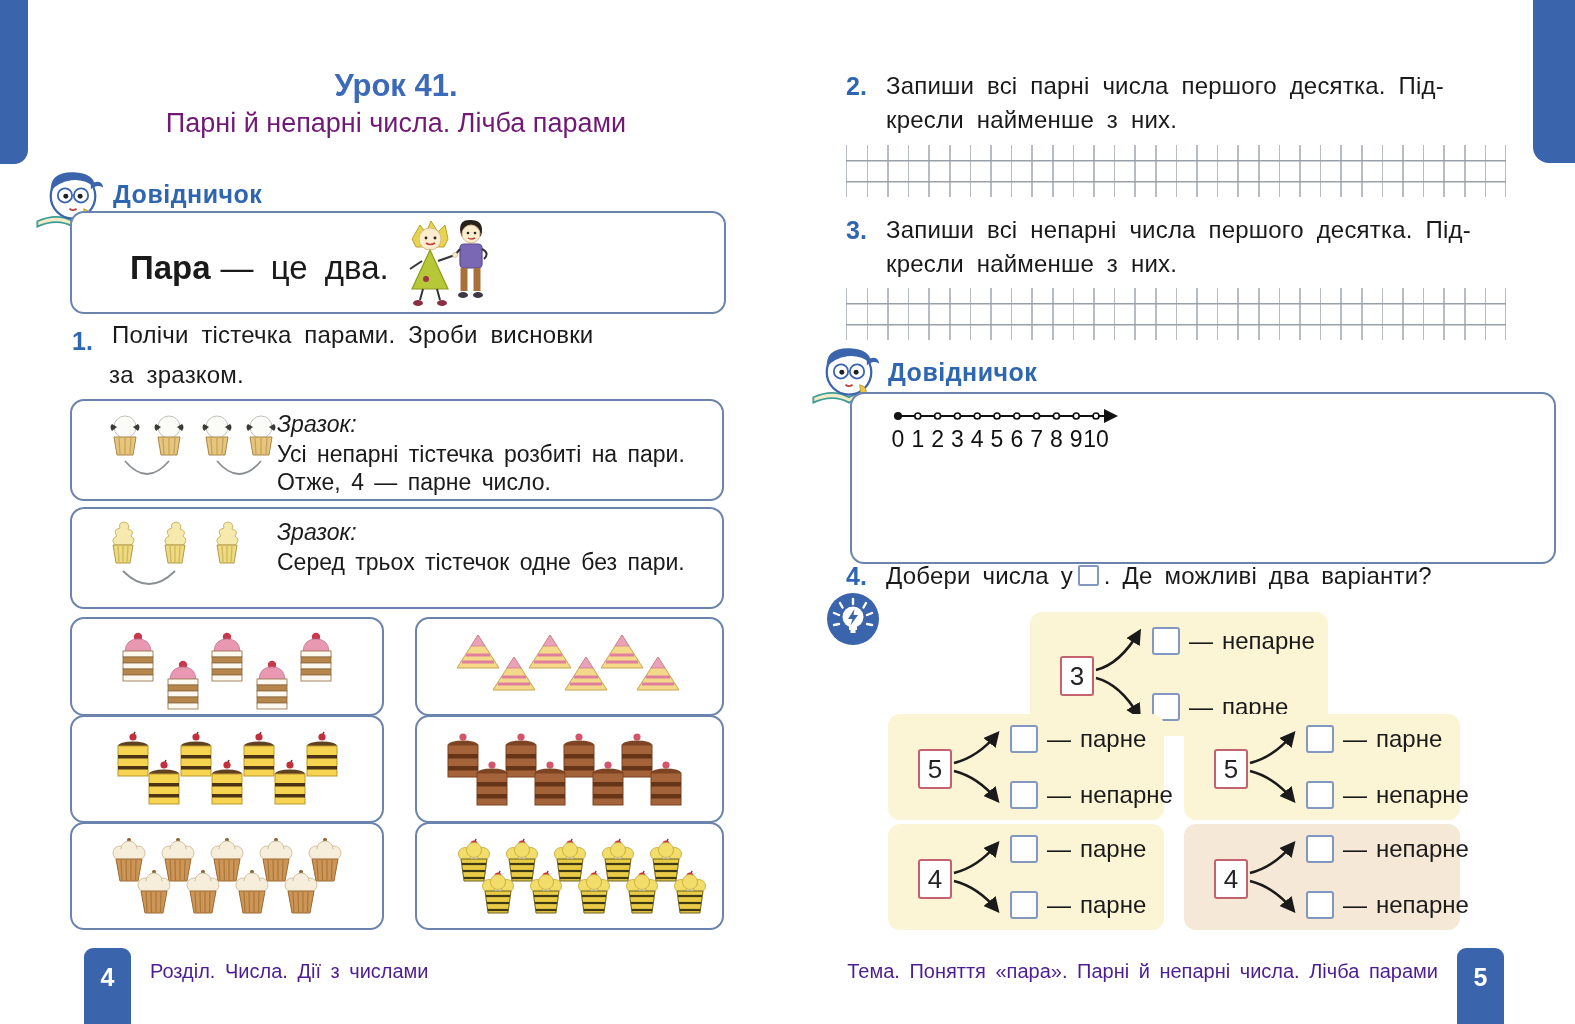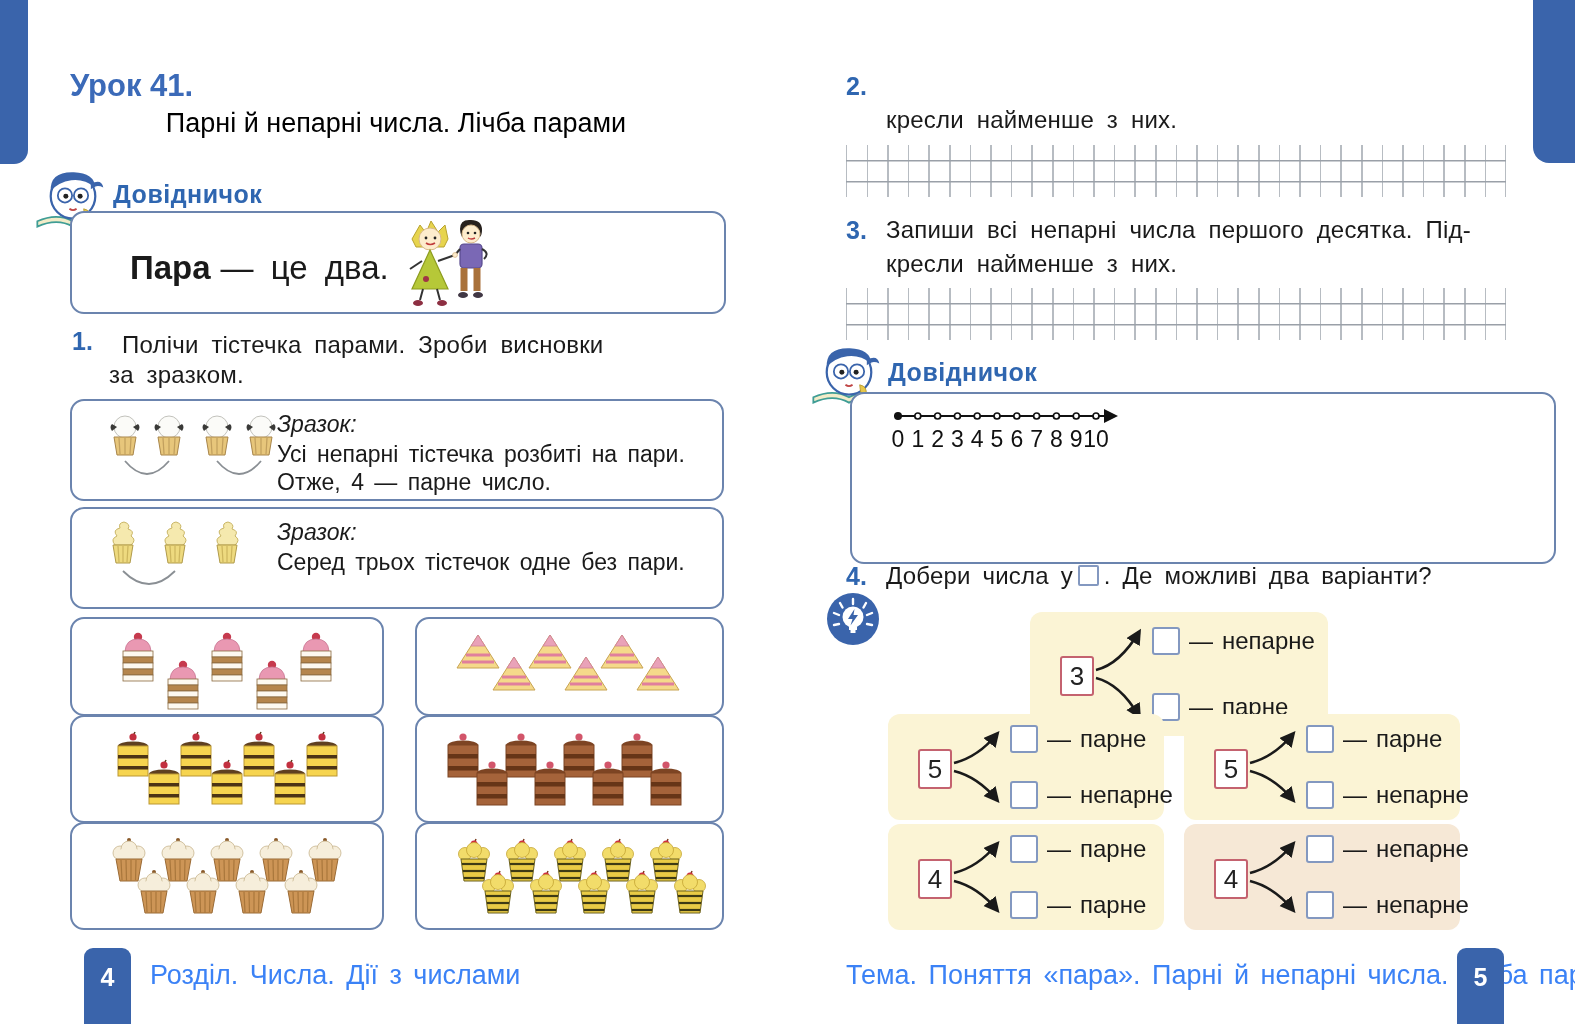--- a/index.html
+++ b/index.html
@@ -9,22 +9,22 @@
     --ink:#1a1a1a;
   }
   html,body{margin:0;padding:0;background:#e8e8e8;}
   .page{position:relative;width:1575px;height:1024px;background:#ffffff;overflow:hidden;
         font-family:"Liberation Sans","DejaVu Sans",sans-serif;color:var(--ink);}
   .abs{position:absolute;}
   
   .bar-tl{left:0;top:0;width:28px;height:164px;background:var(--blue);border-radius:0 0 14px 0;}
   .bar-tr{left:1533px;top:0;width:42px;height:163px;background:var(--blue);border-radius:0 0 0 16px;}
   
-  .title{left:70px;top:68px;width:652px;text-align:left;font-size:31px;font-weight:bold;color:#3b6ab8;}
-  .subtitle{left:40px;top:108px;width:712px;text-align:center;font-size:27px;color:#000000;}
+  .title{left:70px;top:68px;width:652px;text-align:center;font-size:31px;font-weight:bold;color:#3b6ab8;}
+  .subtitle{left:40px;top:108px;width:712px;text-align:center;font-size:27px;color:#701a75;}
   .helper{font-size:25px;font-weight:bold;color:var(--blue-text);letter-spacing:.5px;}
   .tasknum{font-size:25px;font-weight:bold;color:var(--blue-text);}
   .jtext{font-size:24px;color:var(--ink);word-spacing:6px;letter-spacing:.2px;white-space:nowrap;}
   
   .bbox{border:2px solid var(--border-blue);border-radius:14px;background:#fff;}
   .pair-text{position:absolute;left:58px;top:36px;font-size:33px;word-spacing:8px;}
   .pair-term{font-weight:bold;}
   .pair-rest{margin-left:10px;}
   .sample-label{position:absolute;left:205px;top:10px;font-size:23px;font-style:italic;}
   .sample-l1{position:absolute;left:205px;top:40px;font-size:23px;word-spacing:4px;white-space:nowrap;}
@@ -52,21 +52,21 @@
   .numbox{position:absolute;left:30px;width:30px;height:36px;border:2px solid #c4626f;border-radius:3px;
           background:#fff;text-align:center;font-size:26px;line-height:36px;color:#222;}
   .branch-arrows{position:absolute;left:63px;top:6px;}
   .prow{position:absolute;left:122px;display:flex;align-items:center;height:30px;}
   .psq{width:24px;height:24px;border:2px solid #8398c0;border-radius:3px;background:#fff;}
   .pdash{font-size:24px;margin:0 9px 0 9px;}
   .plbl{font-size:24px;}
   
   .tab{position:absolute;top:948px;width:47px;height:76px;background:var(--blue);border-radius:9px 9px 0 0;
        color:#fff;font-size:25px;font-weight:bold;text-align:center;padding-top:0;line-height:58px;}
-  .footcap{position:absolute;top:960px;font-size:27px;color:#3b82f6;word-spacing:4px;white-space:nowrap;}
+  .footcap{position:absolute;top:960px;font-size:20px;color:#4c1d95;word-spacing:4px;white-space:nowrap;}
   svg{display:block;}
 </style>
 </head>
 <body>
 
 <div class="page">
 
   <div class="abs bar-tl"></div>
   <div class="abs bar-tr"></div>
 
@@ -117,21 +117,21 @@
         <circle cx="57" cy="38" r="2.4" fill="#fdeccd" stroke="#d8b98a" stroke-width="0.8"></circle>
         <path d="M84 32 Q92 36 86 42" stroke="#333" stroke-width="2" fill="none"></path>
         <path d="M66 51 L66 74 M79 51 L79 74" stroke="#a9713a" stroke-width="7"></path>
         <ellipse cx="65" cy="78" rx="5" ry="3" fill="#403744"></ellipse>
         <ellipse cx="80" cy="78" rx="5" ry="3" fill="#403744"></ellipse>
       </svg>
     </div>
   </div>
 
   <div class="abs tasknum" style="left:72px;top:327px;">1.</div>
-  <div class="abs jtext" style="left:112px;top:331px;margin-left:10px;">Полічи тістечка парами. Зроби висновки</div>
+  <div class="abs jtext" style="left:112px;top:321px;">Полічи тістечка парами. Зроби висновки</div>
   <div class="abs jtext" style="left:109px;top:361px;">за зразком.</div>
 
   <div class="abs bbox samplebox" style="left:70px;top:399px;width:650px;height:98px;">
     <div class="cupcake-area">
         <svg width="38" height="46" viewBox="0 0 38 46" style="position: absolute; left: 20px; top: 12px;">
   <circle cx="19" cy="14" r="11" fill="#fbfbf8" stroke="#c2c2bc" stroke-width="1"></circle>
   <path d="M6 11 Q3 14 6 18 L11 14 Z" fill="#3a3a38"></path>
   <path d="M32 11 Q35 14 32 18 L27 14 Z" fill="#3a3a38"></path>
   <path d="M8 24 L30 24 L27 42 L11 42 Z" fill="#e7c67b" stroke="#a8854a" stroke-width="1"></path>
   <g stroke="#c2a05e" stroke-width="1.2">
@@ -711,20 +711,21 @@
           <line x1="10" y1="35" x2="32" y2="35"></line>
           <line x1="11" y1="42" x2="31" y2="42"></line>
         </g>
       </svg>
     </div>
 
   <div class="tab" style="left:84px;">4</div>
   <div class="footcap" style="left:150px;">Розділ. Числа. Дії з числами</div>
 
   <div class="abs tasknum" style="left:846px;top:72px;">2.</div>
+  <div class="abs jtext" style="left:886px;top:72px;">Запиши всі парні числа першого десятка. Під-</div>
   <div class="abs jtext" style="left:886px;top:106px;">кресли найменше з них.</div>
   <div class="writegrid" style="left:846px;top:145px;"></div>
 
   <div class="abs tasknum" style="left:846px;top:216px;">3.</div>
   <div class="abs jtext" style="left:886px;top:216px;">Запиши всі непарні числа першого десятка. Під-</div>
   <div class="abs jtext" style="left:886px;top:250px;">кресли найменше з них.</div>
   <div class="writegrid" style="left:846px;top:288px;"></div>
 
   <div class="abs mascot" style="left:808px;top:340px;">
       <svg width="82" height="70" viewBox="0 0 92 78">

